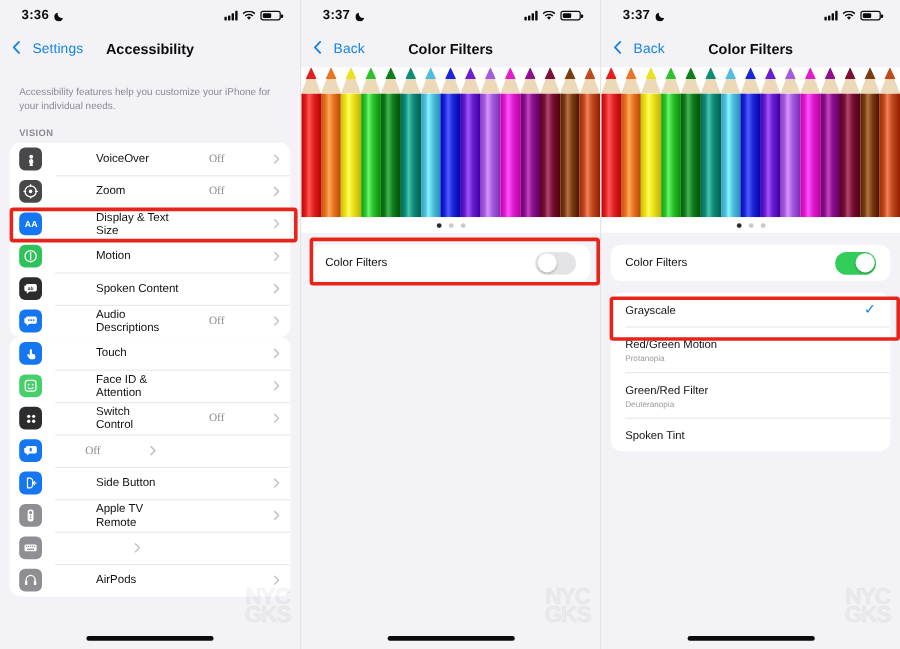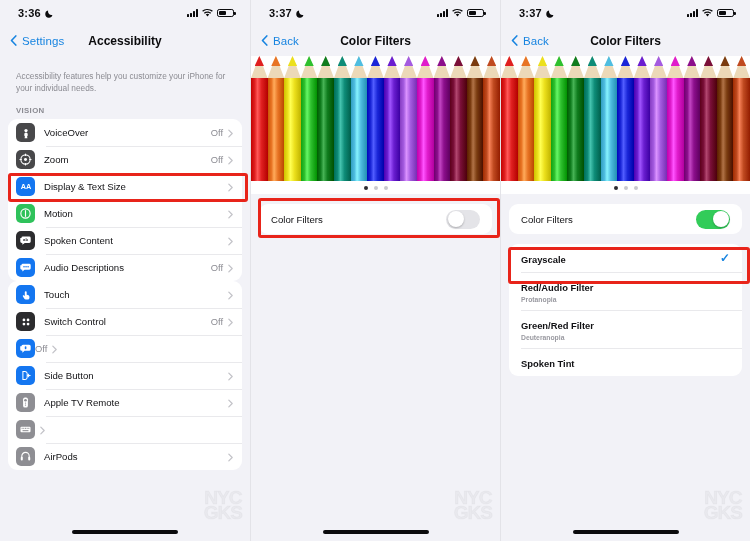--- a/index.html
+++ b/index.html
@@ -46,21 +46,21 @@
   }
   .batt > span { display:block; height:100%; width:52%; background:#0b0b0d; border-radius:1px; }
 
   
   .navbar {
     height: 30px; position: relative;
     display: flex; align-items: center;
     padding: 0 10px;
   }
   .nav-back {
-    display: flex; align-items: center; gap: 5px;
+    display: flex; align-items: center; gap: 10px;
     color: #1784e0; font-size: 11.5px; letter-spacing: .1px;
   }
   .chev-left { display:block; }
   .nav-title {
     position: absolute; left: 0; right: 0; text-align: center;
     font-size: 12px; font-weight: 700; color: #0b0b0d;
     pointer-events: none;
   }
 
   
@@ -76,38 +76,39 @@
     background: #ffffff;
     margin: 0 8px;
     border-radius: 9px;
     overflow: hidden;
   }
   .row {
     display: flex; align-items: center;
     height: 27px;
     padding-left: 8px;
     position: relative;
+    gap: 36px;
   }
   .row + .row::before {
     content:''; position:absolute; left: 38px; right: 0; top: 0;
     height: 1px; background: #e9e9ec;
   }
   .ic {
     width: 19px; height: 19px; border-radius: 5px;
     flex: 0 0 19px;
     display: flex; align-items: center; justify-content: center;
     color: #fff;
   }
   .ic svg { display:block; }
   .row-label {
     flex: 1 1 auto;
     padding-left: 9px;
     font-size: 9.6px; color: #111114;
   }
-  .row-value { font-size: 9.4px; color: #8b8b92; padding-right: 5px; }
+  .row-value { font-size: 9.4px; color: #8b8b92; padding-right: 5px; font-family: Liberation Serif, serif; }
   .chev-right { margin-right: 9px; flex: 0 0 auto; }
 
   
   .hl {
     position: absolute;
     border: 3px solid #e8241a;
     border-radius: 3px;
     pointer-events: none;
     z-index: 30;
   }
@@ -157,21 +158,21 @@
     position:absolute; top: 1.5px; left: 1.5px;
     width: 16px; height: 16px; border-radius: 50%;
     background: #fff; box-shadow: 0 1px 2px rgba(0,0,0,.25);
   }
   .switch.on .knob { left: auto; right: 1.5px; }
 
   .filter-row {
     padding: 5px 12px 5px 12px;
     position: relative;
     min-height: 23px;
-    display:flex; align-items:center; justify-content:space-between;font-weight:bold;
+    display:flex; align-items:center; justify-content:space-between;
   }
   .filter-row + .filter-row::before {
     content:''; position:absolute; left: 12px; right: 0; top:0; height:1px; background:#e9e9ec;
   }
   .f-name { font-size: 9.4px; color:#111114; line-height: 1.25; }
   .f-sub { font-size: 6.8px; color:#9a9aa1; line-height: 1.3; margin-top: 1px; }
   .check { color:#1784e0; font-size: 12px; line-height: 1; }
 
   .home-bar {
     position: absolute; bottom: 7px; left: 0; right: 0;
@@ -323,20 +324,35 @@
     </div>
 
     <div class="group">
       <div class="row">
         <span class="ic" style="background:#1476f0">
           <svg width="12" height="12" viewBox="0 0 14 14">
               <path d="M5.6 7.4V3.6a1.1 1.1 0 0 1 2.2 0v3.2l1.5.3c1 .2 1.7 1.1 1.7 2.1v1.2c0 1-.8 1.8-1.8 1.8H6.8c-.8 0-1.5-.4-1.9-1.1L3.3 8.6c-.3-.5-.1-1.1.4-1.3.4-.2.9-.1 1.2.2l.7.9z" fill="#fff"></path>
             </svg>
         </span>
         <span class="row-label">Touch</span>
+        <span class="row-value"></span>
+        <span class="chev-right"><svg width="5" height="9" viewBox="0 0 6 10">
+              <path d="M1 1l4 4-4 4" stroke="#c3c3c8" stroke-width="1.5" fill="none" stroke-linecap="round" stroke-linejoin="round"></path>
+            </svg></span>
+      </div>
+      <div class="row">
+        <span class="ic" style="background:#45d06a">
+          <svg width="13" height="13" viewBox="0 0 14 14">
+              <rect x="2.2" y="2.2" width="9.6" height="9.6" rx="2.4" stroke="#fff" stroke-width="1.1" fill="none"></rect>
+              <circle cx="5.2" cy="6" r=".8" fill="#fff"></circle>
+              <circle cx="8.8" cy="6" r=".8" fill="#fff"></circle>
+              <path d="M4.8 8.6c.6.7 1.4 1 2.2 1s1.6-.3 2.2-1" stroke="#fff" stroke-width="1" fill="none" stroke-linecap="round"></path>
+            </svg>
+        </span>
+        <span class="row-label">Face ID &amp; Attention</span>
         <span class="row-value"></span>
         <span class="chev-right"><svg width="5" height="9" viewBox="0 0 6 10">
               <path d="M1 1l4 4-4 4" stroke="#c3c3c8" stroke-width="1.5" fill="none" stroke-linecap="round" stroke-linejoin="round"></path>
             </svg></span>
       </div>
       <div class="row">
         <span class="ic" style="background:#2c2c2e">
           <svg width="12" height="12" viewBox="0 0 14 14">
               <circle cx="4.6" cy="4.6" r="1.6" fill="#fff"></circle>
               <circle cx="9.4" cy="4.6" r="1.6" fill="#fff"></circle>
@@ -709,21 +725,21 @@
 
     <div class="card" id="filters-card">
       <div class="filter-row">
         <span>
           <span class="f-name">Grayscale</span>
         </span>
         <span class="check">✓</span>
       </div>
       <div class="filter-row">
         <span>
-          <span class="f-name">Red/Audio Filter</span>
+          <span class="f-name">Red/Green Motion</span>
           <span class="f-sub" style="display:block">Protanopia</span>
         </span>
       </div>
       <div class="filter-row">
         <span>
           <span class="f-name">Green/Red Filter</span>
           <span class="f-sub" style="display:block">Deuteranopia</span>
         </span>
       </div>
       <div class="filter-row" style="min-height:24px">

